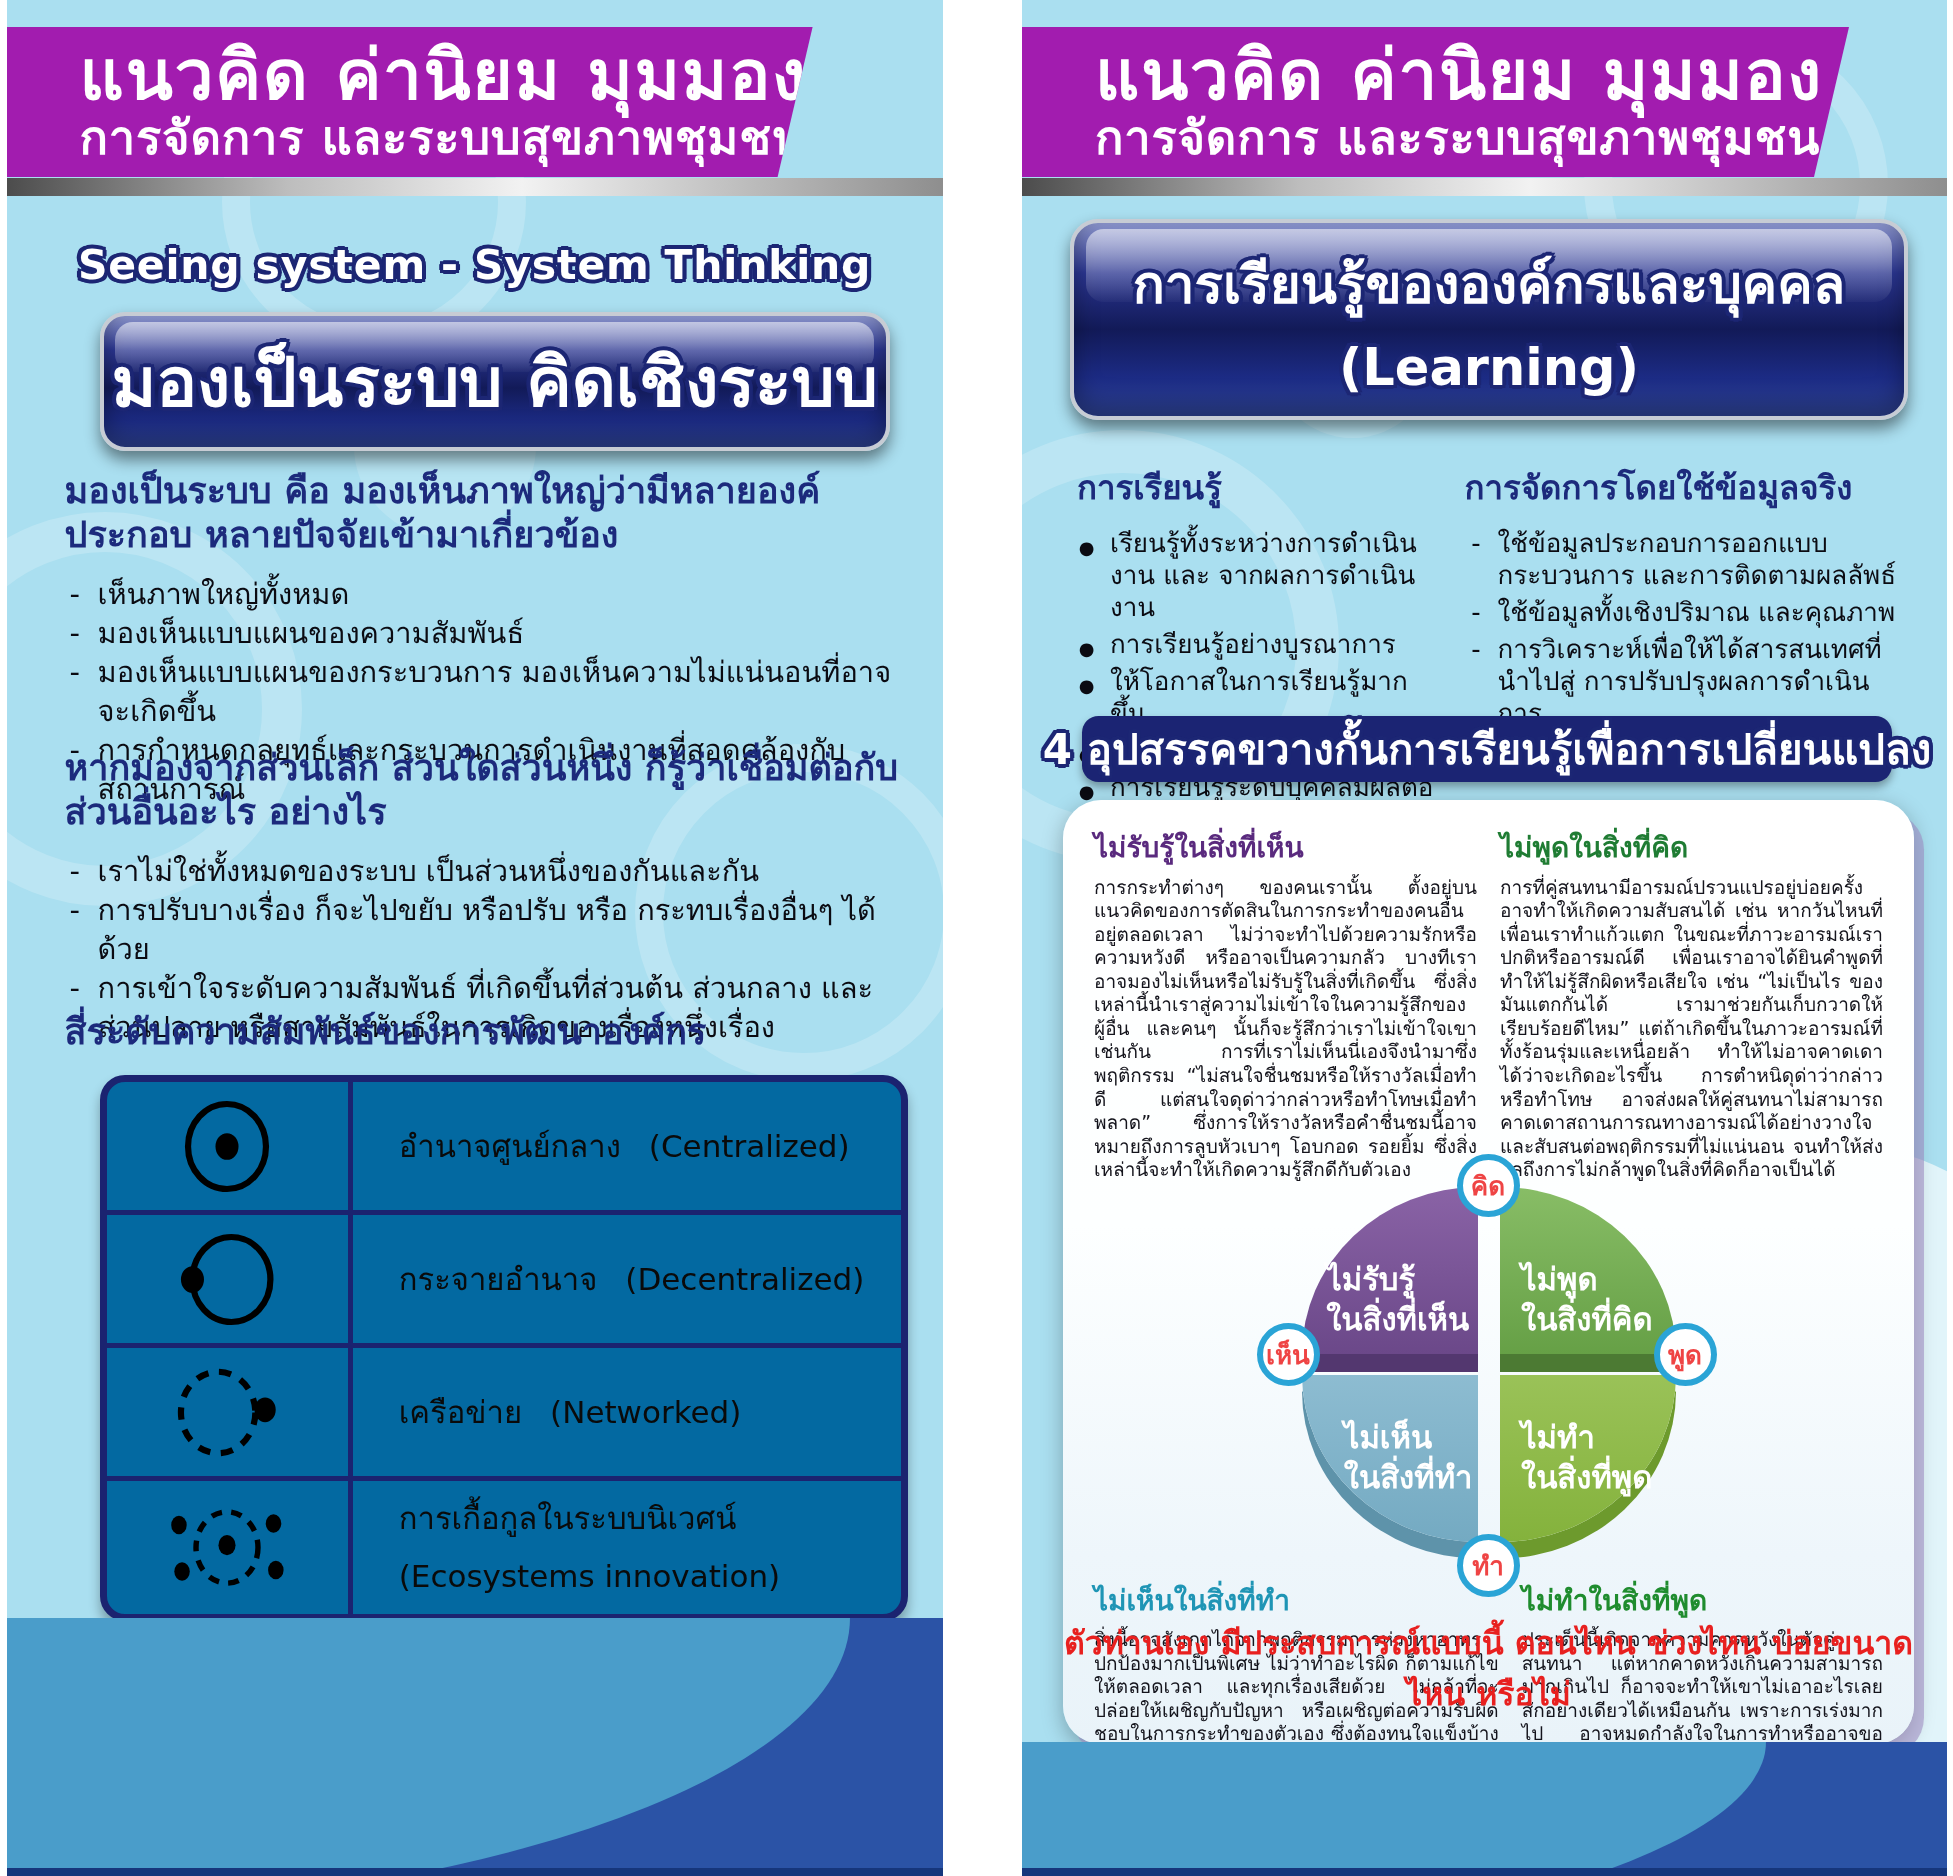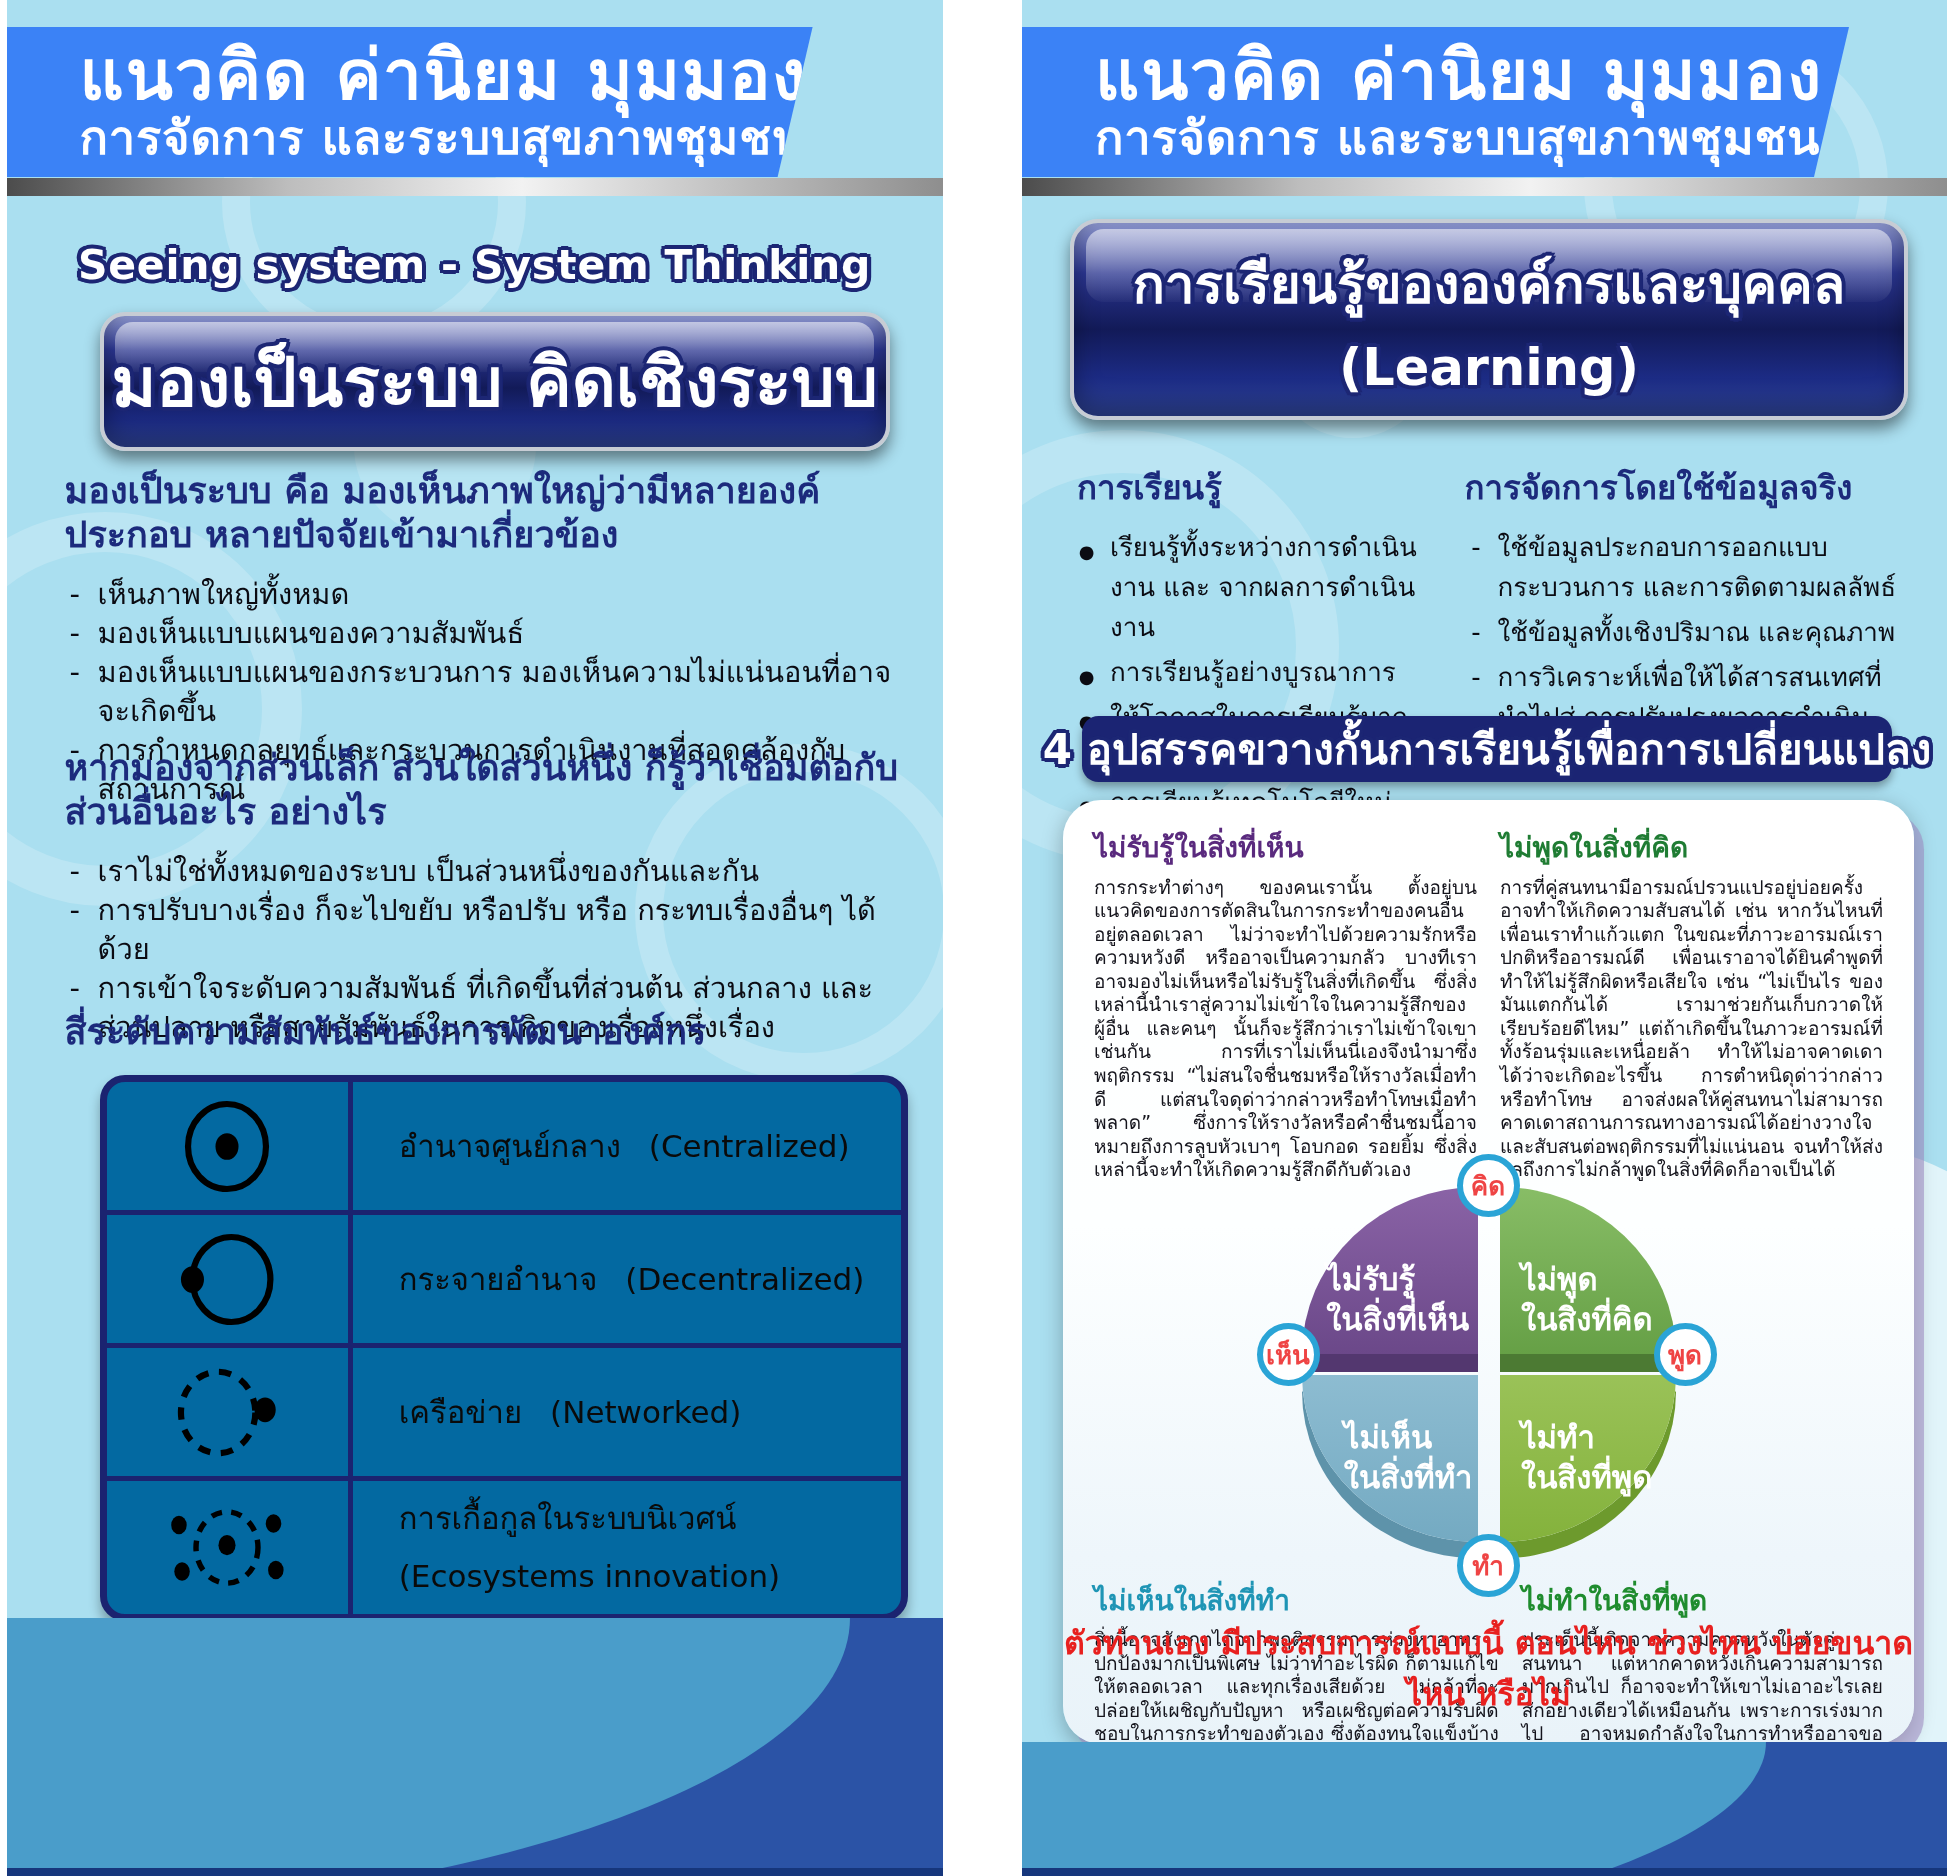--- a/index.html
+++ b/index.html
@@ -5,21 +5,21 @@
   html,body{margin:0;padding:0;background:#ffffff;}
   .page{position:relative;width:1954px;height:1876px;background:#ffffff;overflow:hidden;
         font-family:"DejaVu Sans","Liberation Sans",sans-serif;}
   .panel{position:absolute;top:0;height:1876px;background:#aadff0;overflow:hidden;}
   .panel.left{left:6.6px;width:936px;}
   .panel.right{left:1022px;width:925px;}
   
   .ring{position:absolute;border-radius:50%;border:28px solid rgba(255,255,255,.20);}
   .disc{position:absolute;border-radius:50%;background:rgba(255,255,255,.16);}
   
-  .band{position:absolute;top:27px;left:0;height:150px;background:#3b82f6;
+  .band{position:absolute;top:27px;left:0;height:150px;background:#a21caf;
         clip-path:polygon(0 0,100% 0,calc(100% - 35px) 100%,0 100%);
         display:flex;flex-direction:column;justify-content:center;padding-left:73px;box-sizing:border-box;}
   .band .l1{color:#fff;font-weight:bold;font-size:69px;line-height:1.04;letter-spacing:1.7px;}
   .band .l2{color:#fff;font-weight:bold;font-size:47px;line-height:1.1;letter-spacing:0.8px;}
   .graybar{position:absolute;top:178px;left:0;width:100%;height:18px;
            background:linear-gradient(90deg,#4c4c4c 0%,#bdbdbd 30%,#f2f2f2 55%,#8e8e8e 100%);}
   .stroke-navy{color:#fff;text-shadow:-3.3px -3.3px 0 #1c2674,3.3px -3.3px 0 #1c2674,-3.3px 3.3px 0 #1c2674,
                3.3px 3.3px 0 #1c2674,-4.1px 0 0 #1c2674,4.1px 0 0 #1c2674,0 -4.1px 0 #1c2674,0 4.1px 0 #1c2674;}
   
   .seeing{position:absolute;top:241px;left:0;width:100%;text-align:center;
@@ -57,21 +57,21 @@
   .lb-blue{position:absolute;top:0;left:-50px;width:893px;height:298px;background:#4a9dca;border-radius:0 0 100% 0;}
   .bstrip{position:absolute;bottom:0;left:0;width:100%;height:8.3px;background:#16367c;}
   
   .pill-right{top:219px;left:48px;width:830px;height:193px;border-radius:28px;
               display:flex;flex-direction:column;align-items:center;justify-content:center;gap:12px;}
   .pill-right .t1{position:relative;font-size:53px;font-weight:bold;}
   .pill-right .t2{position:relative;font-size:51px;font-weight:bold;}
   .cols{position:absolute;top:461px;left:55px;width:827px;display:flex;gap:28px;}
   .col h3{margin:0 0 13.2px 0;color:#1c2a7c;font-size:33px;font-weight:bold;}
   .col ul{margin:0;padding:0;list-style:none;}
-  .col li{position:relative;padding-left:33px;color:#0b0b12;font-size:26px;line-height:40px;margin-bottom:5px;}
+  .col li{position:relative;padding-left:33px;color:#0b0b12;font-size:26px;line-height:32px;margin-bottom:5px;}
   .col.dots li::before{content:"●";position:absolute;left:1.7px;font-size:18px;top:5px;}
   .col.dash li::before{content:"-";position:absolute;left:6.6px;}
   .col.c1{width:45%;} .col.c2{width:55%;}
   .banner{position:absolute;top:716px;left:60px;width:810px;height:66px;background:#1b2473;border-radius:16.5px;
           display:flex;align-items:center;justify-content:center;box-shadow:0 5px 8.3px rgba(0,0,0,.35);}
   .banner .t{font-size:42px;font-weight:bold;white-space:nowrap;}
   .white-sweep{position:absolute;top:1141px;right:-215px;width:678px;height:876px;
                background:rgba(255,255,255,.65);border-radius:50%;}
   .wbox{position:absolute;top:800px;left:41px;width:851px;height:944px;border-radius:38px;
         background:linear-gradient(180deg,#ffffff 0%,#fdffff 45%,#eef6fb 80%,#e9f3f9 100%);

